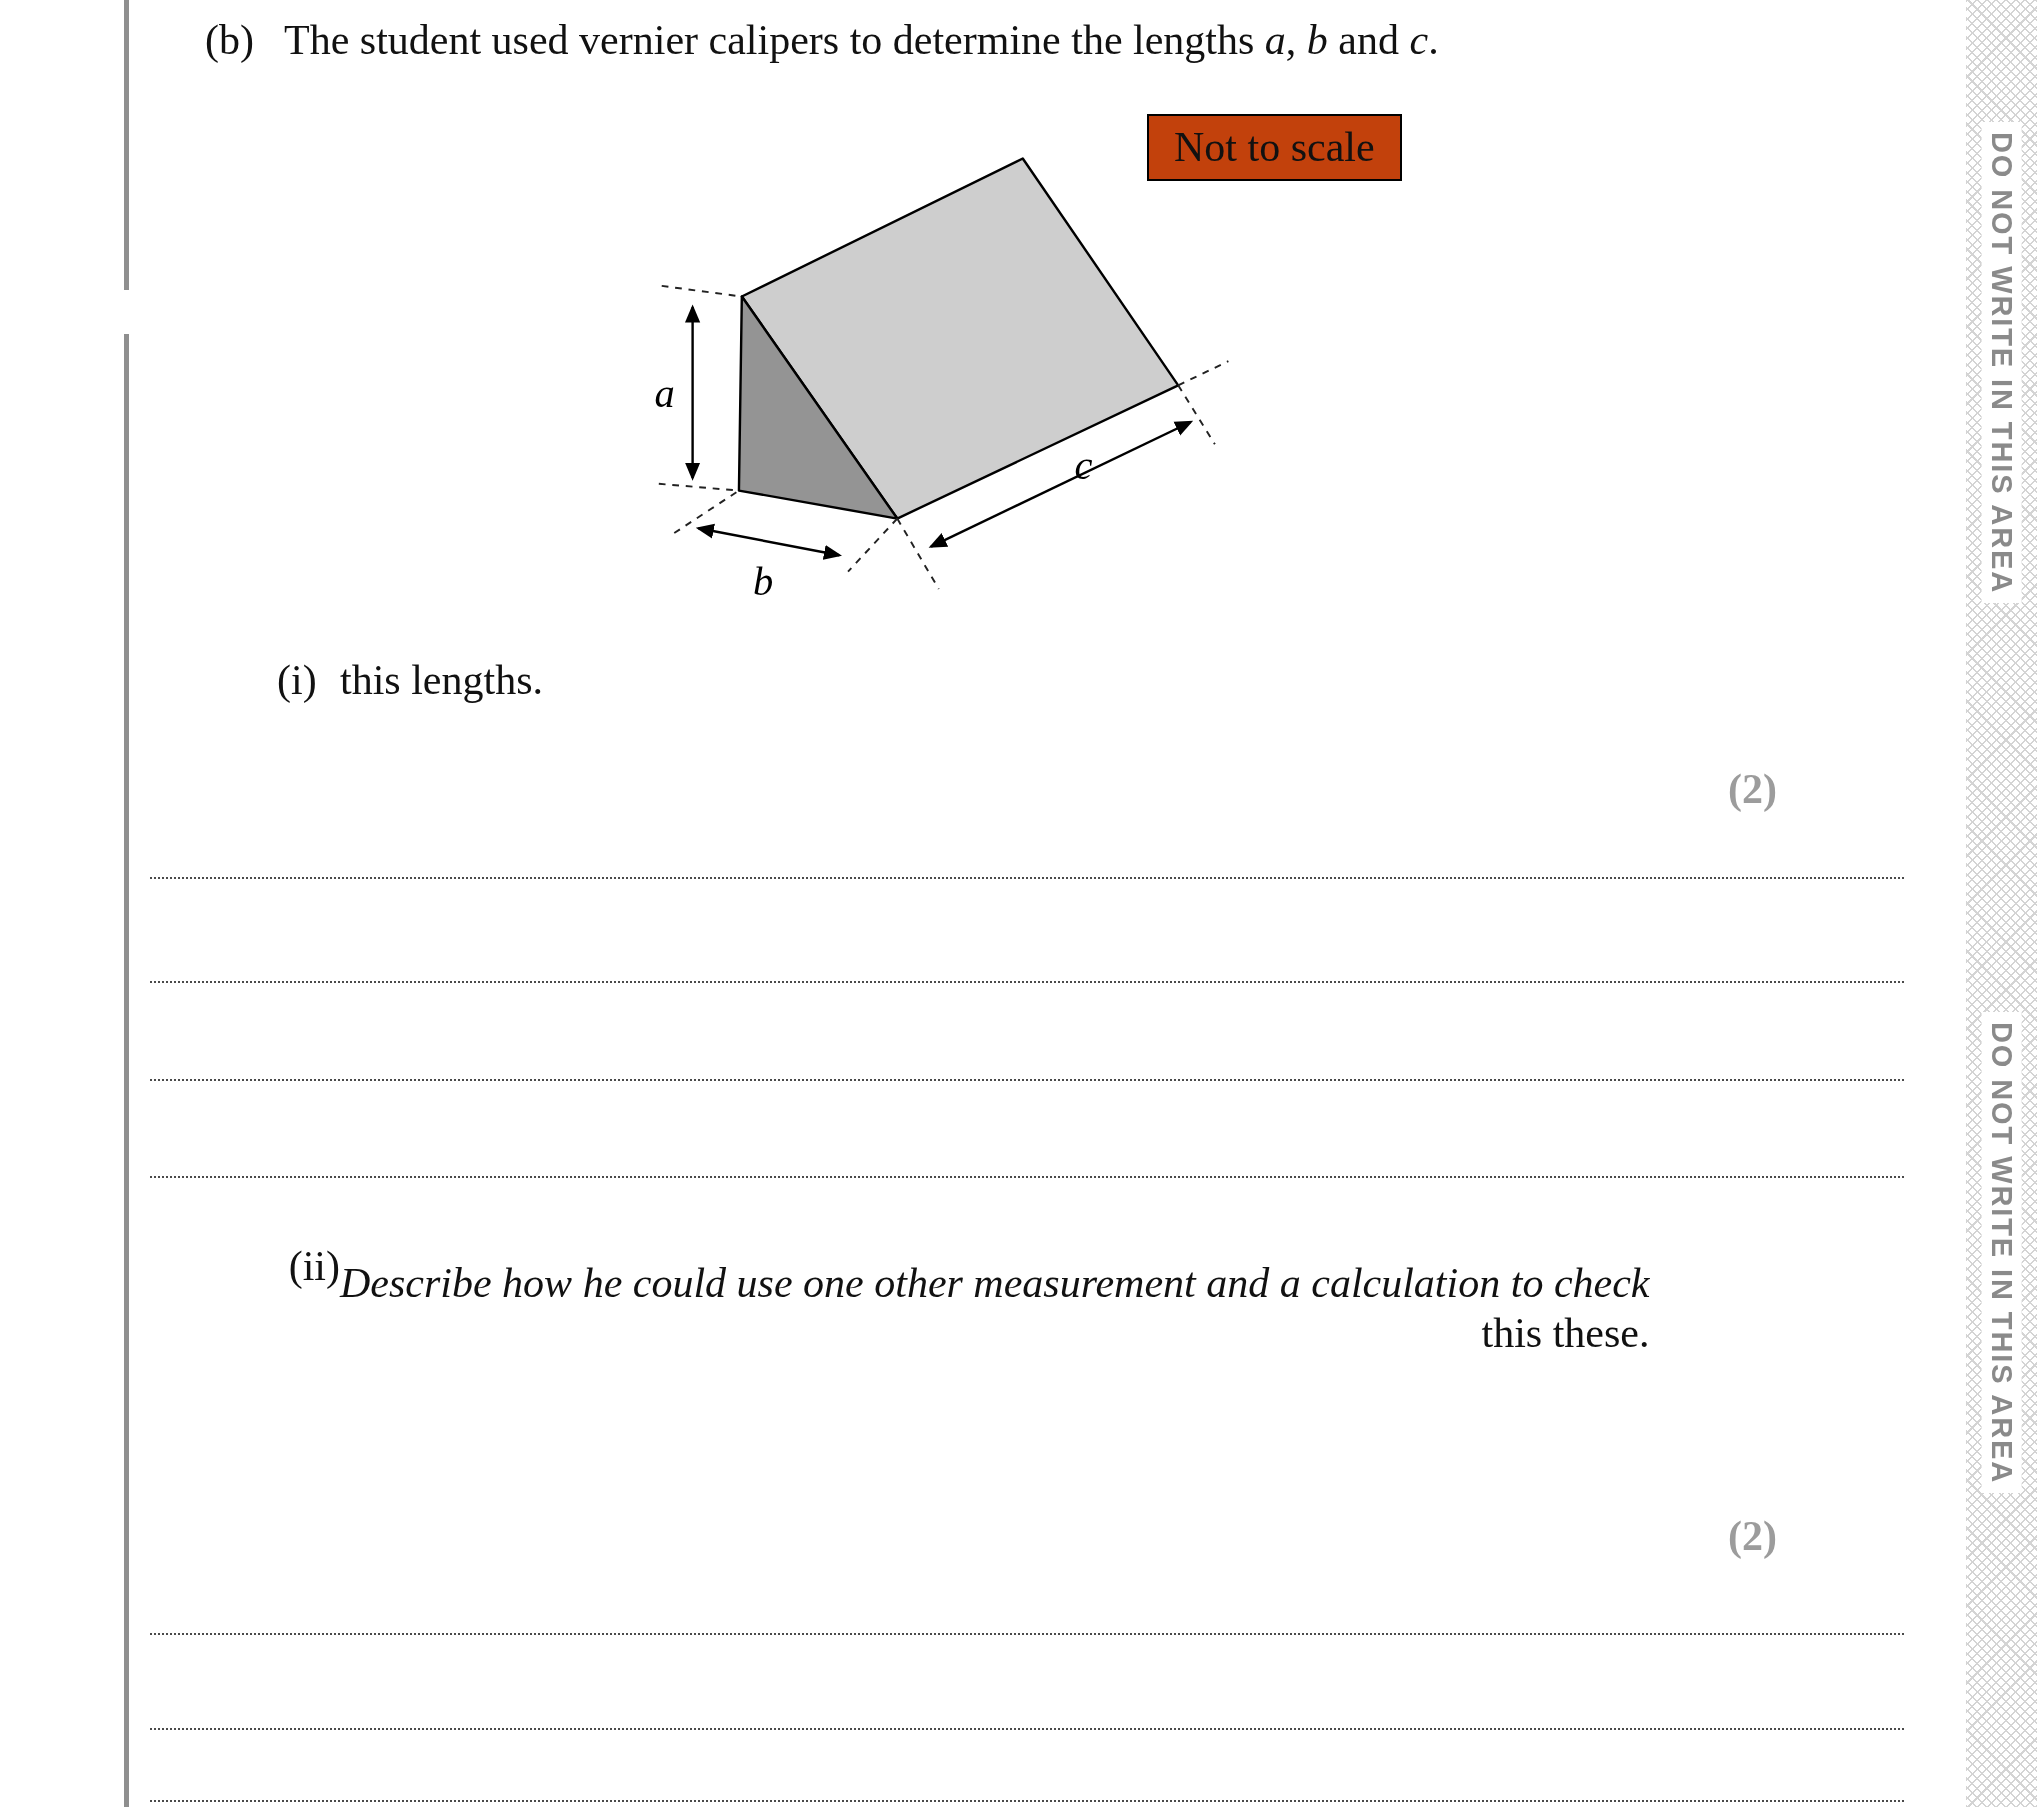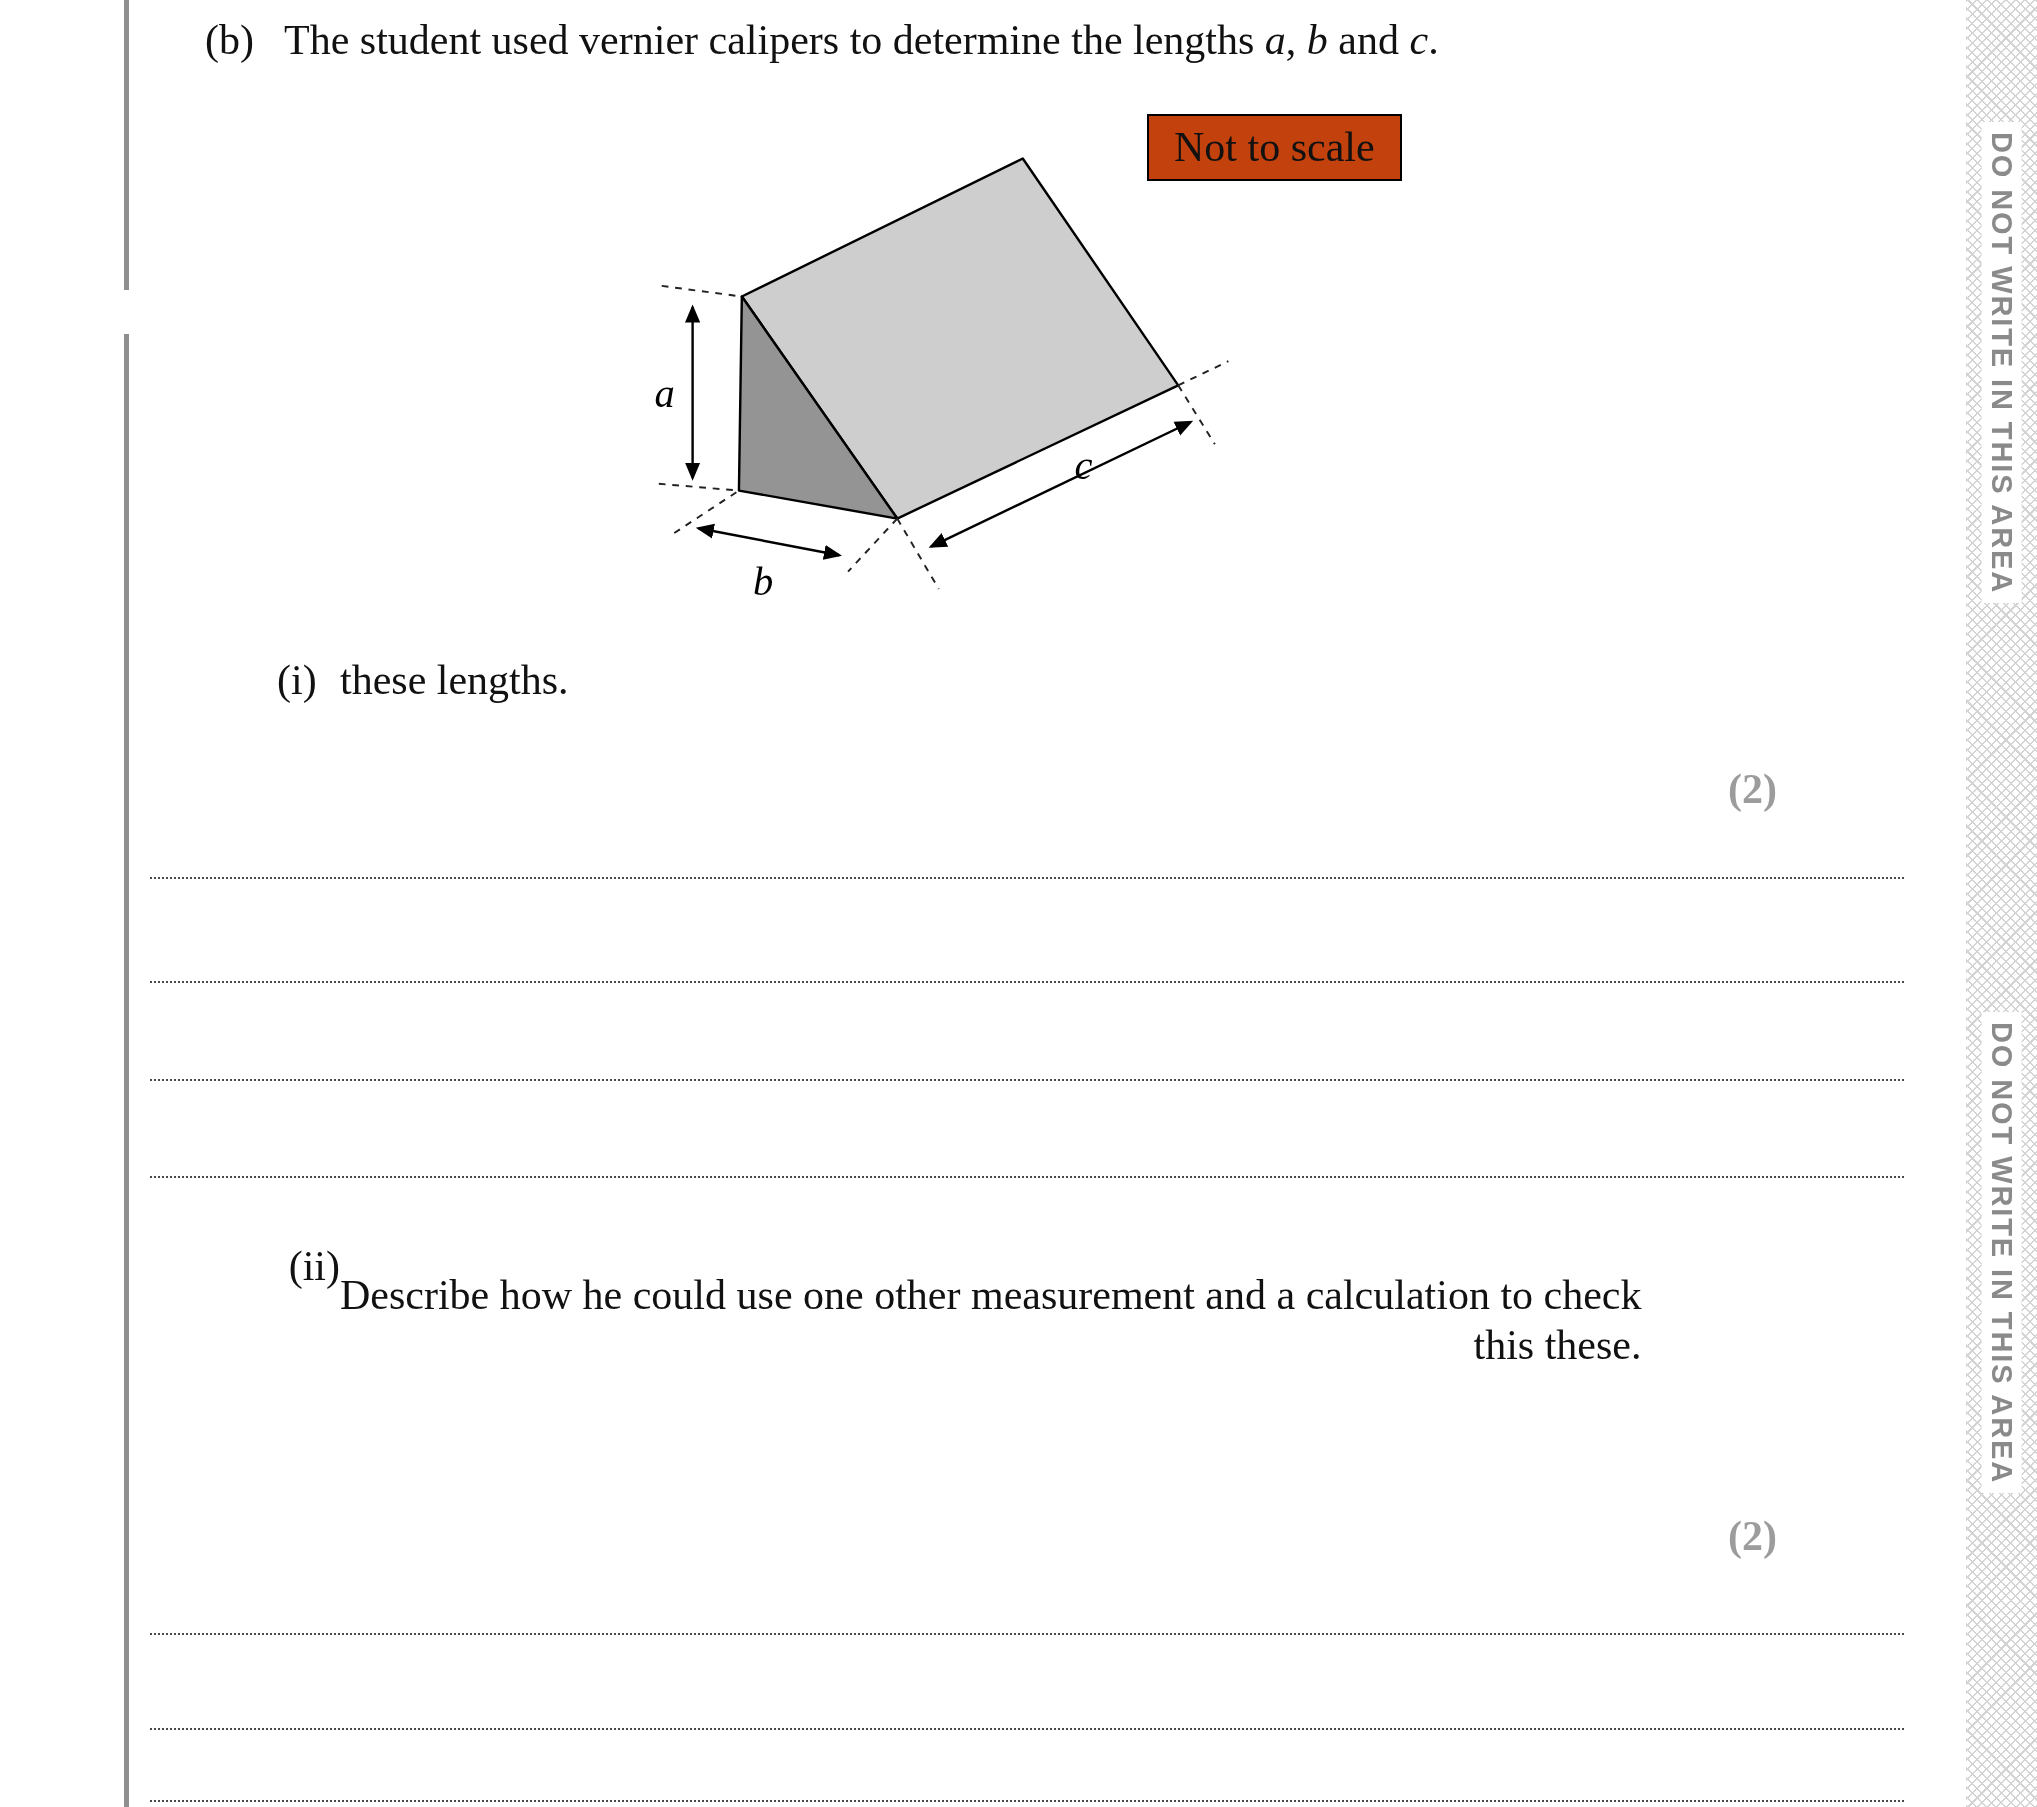--- a/index.html
+++ b/index.html
@@ -20,21 +20,21 @@
   
   .qrow{position:absolute;display:flex;align-items:flex-start;font-size:42px;line-height:50px;}
   .qrow .marker{flex:0 0 auto;}
   .part-b{left:205px;top:15.4px;}
   .part-b .marker{width:79px;}
   .q-i{left:277px;top:655px;}
   .q-i .marker{width:63px;}
   .q-ii{left:264px;top:1241px;text-align:right;}
   .q-ii .marker{width:76px;}
   .qlines .line{white-space:nowrap;}
-  .para2{margin-top:29px;}
+  .para2{margin-top:17px;font-style:italic;}
   i{font-style:italic;}
 
   
   .marks{
     position:absolute;left:1680px;width:97px;text-align:right;
     font-size:42px;font-weight:bold;color:#9c9c9c;
   }
   .marks-i{top:765px;}
   .marks-ii{top:1512px;}
 
@@ -119,21 +119,21 @@
     <line class="dim" x1="324" y1="446" x2="593" y2="317" marker-start="url(#arr)" marker-end="url(#arr)"></line>
 
     <text class="lbl" x="48" y="301">a</text>
     <text class="lbl" x="150" y="496">b</text>
     <text class="lbl" x="482" y="376">c</text>
   </svg>
 
   <div class="qrow q-i">
     <span class="marker">(i)</span>
     <span class="qlines">
-      <div class="line">these lengths.</div>
+      <div class="line">this lengths.</div>
     </span>
   </div>
   <div class="marks marks-i">(2)</div>
 
   <div class="ansline" style="top:877px"></div>
   <div class="ansline" style="top:981px"></div>
   <div class="ansline" style="top:1079px"></div>
   <div class="ansline" style="top:1176px"></div>
 
   <div class="qrow q-ii">

